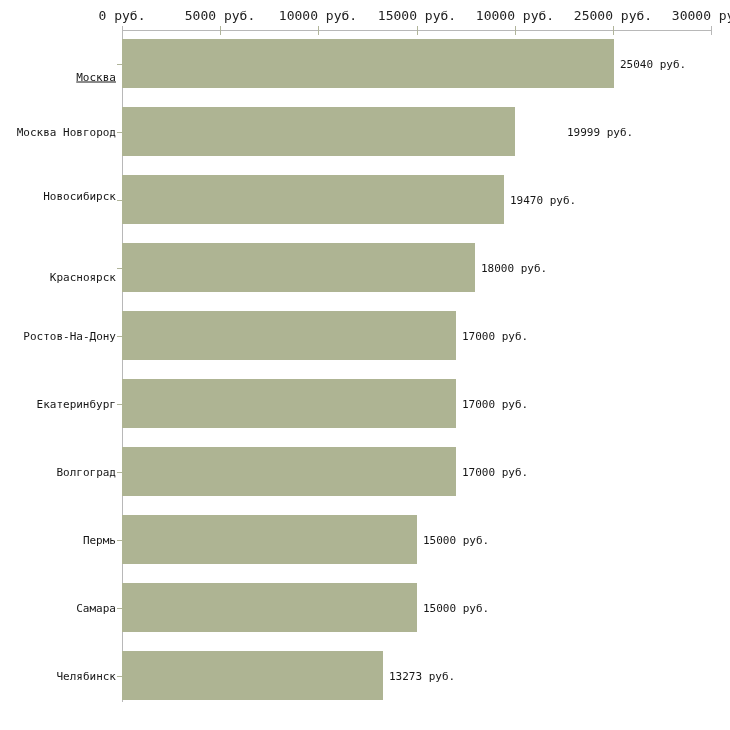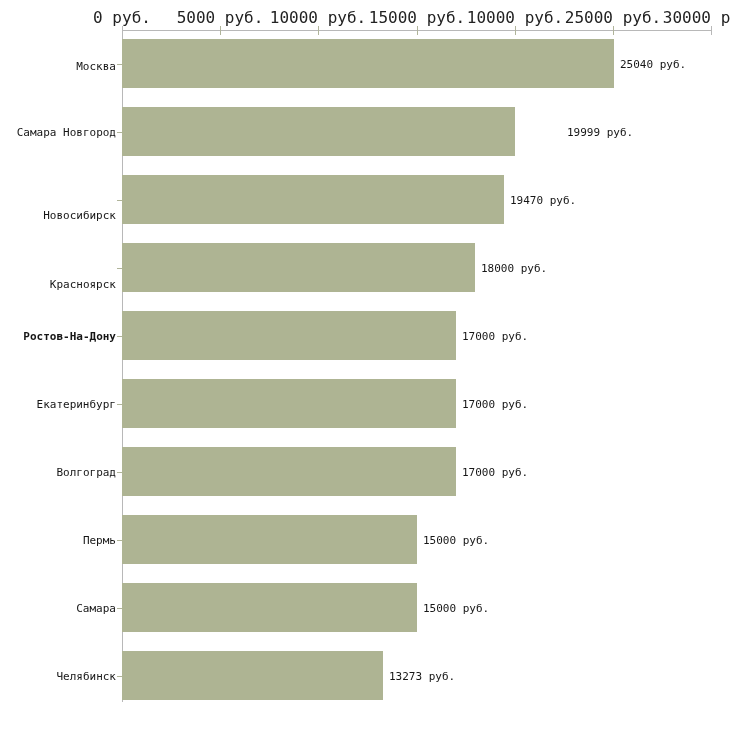--- a/index.html
+++ b/index.html
@@ -44,21 +44,21 @@
     height: 9px;
     background: #b0b49a;
   }
   .tick.edge {
     background: #b8b8b8;
   }
   .tick-label {
     position: absolute;
     top: 8px;
     font-family: "DejaVu Sans Mono", monospace;
-    font-size: 16px;
+    font-size: 13px;
     color: #222222;
     white-space: nowrap;
     transform: translateX(-50%);
     letter-spacing: 0px;
     text-align: center;
   }
 
   
   .cat-label {
     position: absolute;
@@ -112,29 +112,29 @@
       <div class="tick-label" style="left: 417px;">15000 руб.</div>
       <div class="tick" style="left: 515px;"></div>
       <div class="tick-label" style="left: 515px;">10000 руб.</div>
       <div class="tick" style="left: 613px;"></div>
       <div class="tick-label" style="left: 613px;">25000 руб.</div>
       <div class="tick edge" style="left: 711px;"></div>
       <div class="tick-label" style="left: 711px;">30000 руб.</div>
     </div>
 
   <div id="cat-labels">
-      <div class="cat-label" style="top: 66px;">Москва</div>
+      <div class="cat-label" style="top: 77px; text-decoration: underline;">Москва</div>
       <div class="cat-tick" style="top: 64px;"></div>
-      <div class="cat-label" style="top: 131.5px;">Самара Новгород</div>
+      <div class="cat-label" style="top: 131.5px;">Москва Новгород</div>
       <div class="cat-tick" style="top: 132px;"></div>
-      <div class="cat-label" style="top: 215px;">Новосибирск</div>
+      <div class="cat-label" style="top: 196px;">Новосибирск</div>
       <div class="cat-tick" style="top: 200px;"></div>
-      <div class="cat-label" style="top: 284px;">Красноярск</div>
+      <div class="cat-label" style="top: 277px;">Красноярск</div>
       <div class="cat-tick" style="top: 268px;"></div>
-      <div class="cat-label" style="top: 335.5px; font-weight: bold;">Ростов-На-Дону</div>
+      <div class="cat-label" style="top: 335.5px;">Ростов-На-Дону</div>
       <div class="cat-tick" style="top: 336px;"></div>
       <div class="cat-label" style="top: 403.5px;">Екатеринбург</div>
       <div class="cat-tick" style="top: 404px;"></div>
       <div class="cat-label" style="top: 471.5px;">Волгоград</div>
       <div class="cat-tick" style="top: 472px;"></div>
       <div class="cat-label" style="top: 539.5px; margin-left: 40px;">Пермь</div>
       <div class="cat-tick" style="top: 540px;"></div>
       <div class="cat-label" style="top: 607.5px;">Самара</div>
       <div class="cat-tick" style="top: 608px;"></div>
       <div class="cat-label" style="top: 675.5px;">Челябинск</div>

